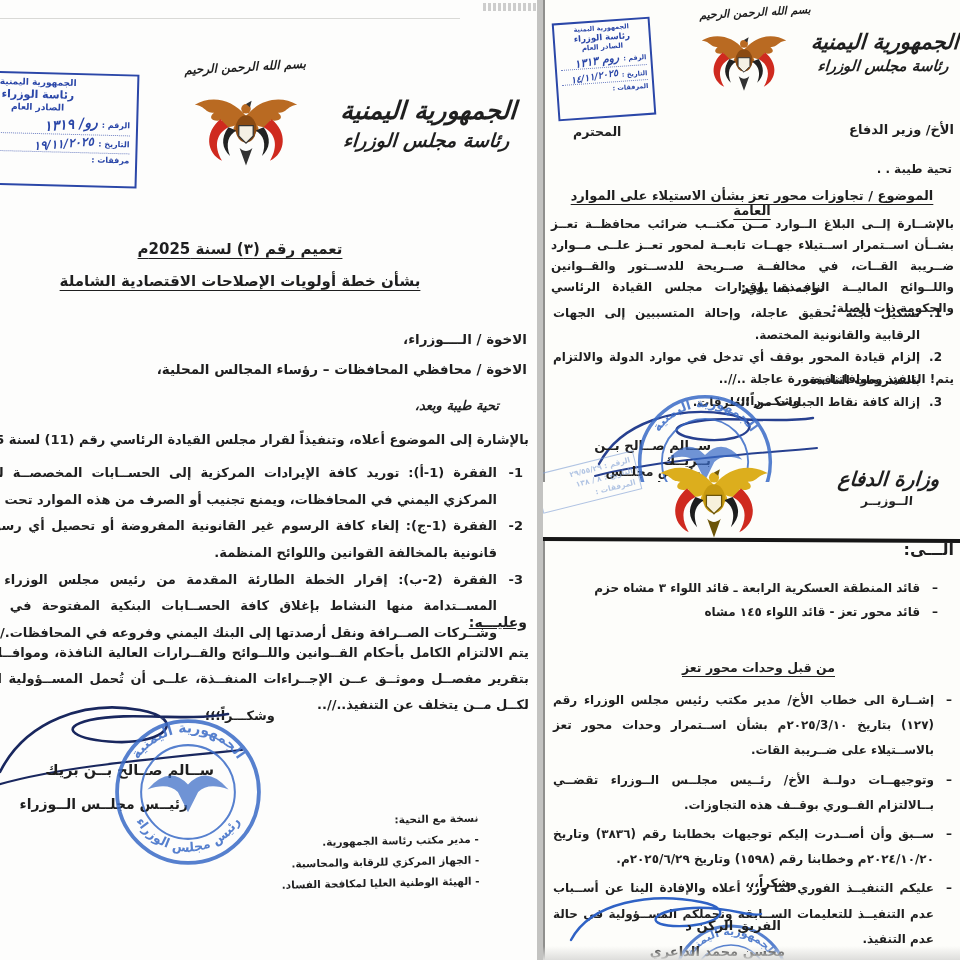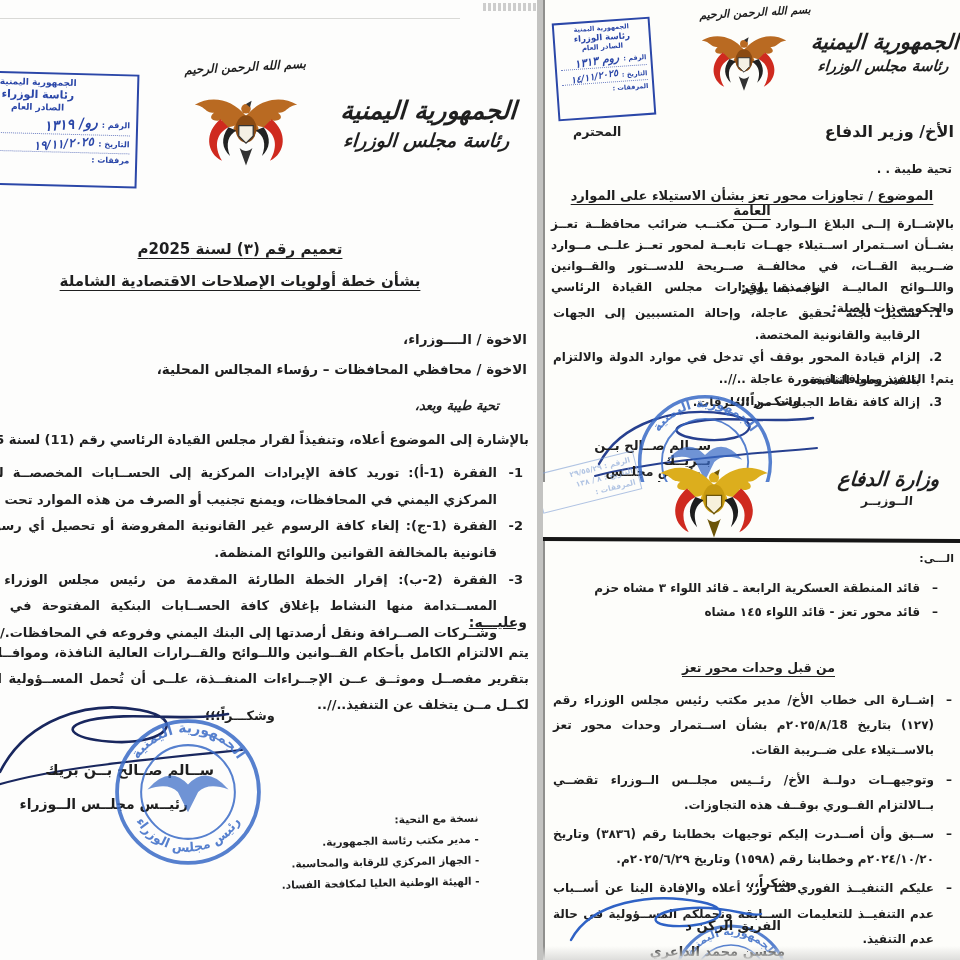--- a/index.html
+++ b/index.html
@@ -184,21 +184,21 @@
       <circle cx="70" cy="21" r="6" fill="#b96a22"></circle>
       <path d="M70,15 l7,-4 l-2,8 z" fill="#333"></path>
       <path d="M62,70 L70,92 L78,70 C73,75 67,75 62,70 Z" fill="#333"></path>
     </svg>
 
     <div class="abs lh-calli" style="right:6px;top:28px;width:152px;">
       <div style="font-size:21px">الجمهورية اليمنية</div>
       <div style="font-size:15px">رئاسة مجلس الوزراء</div>
     </div>
 
-    <div class="abs doc" style="right:12px;top:122px;font-size:16px;">الأخ/ وزير الدفاع</div>
+    <div class="abs doc" style="right:12px;top:122px;font-size:13px;">الأخ/ وزير الدفاع</div>
     <div class="abs doc" style="left:30px;top:124px;font-size:12.5px;">المحترم</div>
     <div class="abs doc" style="right:14px;top:162px;font-size:12px;">تحية طيبة . .</div>
 
     <div class="abs doc title-u" style="left:23px;right:28px;top:188px;font-size:13px;">الموضوع / تجاوزات محور تعز بشأن الاستيلاء على الموارد العامة</div>
 
     <div class="abs doc just" style="right:12px;left:8px;top:214px;font-size:12px;line-height:1.75;">بالإشــارة إلــى البلاغ الــوارد مــن مكتــب ضرائب محافظــة تعــز بشــأن اســتمرار اســتيلاء جهــات تابعــة لمحور تعــز علــى مــوارد ضــريبة القــات، في مخالفــة صــريحة للدســتور والقــوانين واللــوائح الماليــة النافــذة، وقرارات مجلس القيادة الرئاسي والحكومة ذات الصلة:</div>
 
     <div class="abs doc" style="right:142px;top:280px;font-size:12.5px;">نوجه بما يلي:</div>
 
     <div class="abs" style="right:24px;left:10px;top:302px;font-size:12px;line-height:1.85;">
@@ -266,39 +266,39 @@
       <path d="M62,70 L70,92 L78,70 C73,75 67,75 62,70 Z" fill="#6b5408"></path>
     </svg>
 
     <div class="abs lh-calli" style="right:8px;top:466px;width:140px;z-index:3;">
       <div style="font-size:20px">وزارة الدفاع</div>
       <div style="font-size:12px;font-family:'DejaVu Sans',sans-serif;font-style:normal;font-weight:bold;">الــوزيــر</div>
     </div>
 
     <div class="abs thickline" style="left:0;right:0;top:538px;height:4px;z-index:3;transform:rotate(.3deg);"></div>
 
-    <div class="abs doc" style="right:12px;top:552px;font-size:11px;z-index:3;">الـــى:</div>
+    <div class="abs doc" style="right:12px;top:540px;font-size:16px;z-index:3;">الـــى:</div>
 
     <div class="abs" style="right:28px;left:12px;top:576px;font-size:12px;line-height:2.0;z-index:3;">
       <div class="item doc">
         <span class="mk" style="flex-basis:12px">–</span>
         <span class="tx">قائد المنطقة العسكرية الرابعة ـ قائد اللواء ٣ مشاه حزم</span>
       </div>
       <div class="item doc">
         <span class="mk" style="flex-basis:12px">–</span>
         <span class="tx">قائد محور تعز - قائد اللواء ١٤٥ مشاه</span>
       </div>
     </div>
 
     <div class="abs doc title-u" style="left:24px;right:16px;top:660px;font-size:12.5px;z-index:3;">من قبل وحدات محور تعز</div>
 
     <div class="abs" style="right:14px;left:10px;top:688px;font-size:12px;line-height:2.1;z-index:3;">
       <div class="item doc" style="margin-bottom:4px">
         <span class="mk" style="flex-basis:12px">–</span>
-        <span class="tx just">إشــارة الى خطاب الأخ/ مدير مكتب رئيس مجلس الوزراء رقم (١٢٧) بتاريخ ٢٠٢٥/٨/18م بشأن اســتمرار وحدات محور تعز بالاســتيلاء على ضــريبة القات.</span>
+        <span class="tx just">إشــارة الى خطاب الأخ/ مدير مكتب رئيس مجلس الوزراء رقم (١٢٧) بتاريخ ٢٠٢٥/3/١٠م بشأن اســتمرار وحدات محور تعز بالاســتيلاء على ضــريبة القات.</span>
       </div>
       <div class="item doc" style="margin-bottom:4px">
         <span class="mk" style="flex-basis:12px">–</span>
         <span class="tx just">وتوجيهــات دولــة الأخ/ رئــيس مجلــس الــوزراء تقضــي بــالالتزام الفــوري بوقــف هذه التجاوزات.</span>
       </div>
       <div class="item doc" style="margin-bottom:4px">
         <span class="mk" style="flex-basis:12px">–</span>
         <span class="tx just">ســبق وأن أصــدرت إليكم توجيهات بخطابنا رقم (٣٨٣٦) وتاريخ ٢٠٢٤/١٠/٢٠م وخطابنا رقم (١٥٩٨) وتاريخ ٢٠٢٥/٦/٢٩م.</span>
       </div>
       <div class="item doc">

